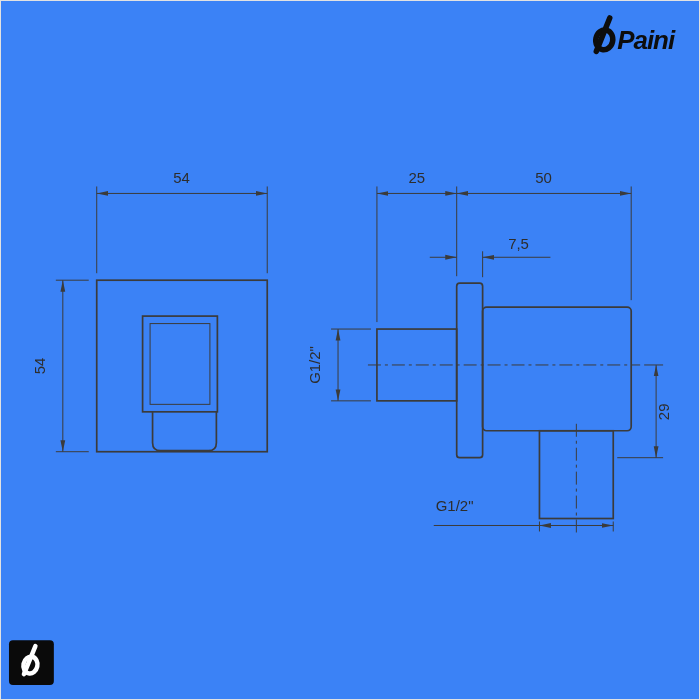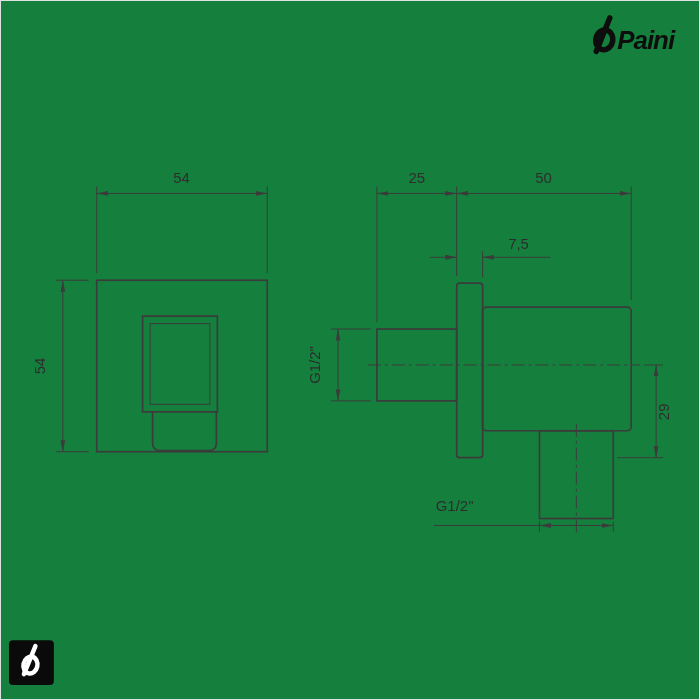--- a/index.html
+++ b/index.html
@@ -1,21 +1,21 @@
 <!DOCTYPE html>
 <html><head>
 <meta charset="utf-8">
 <style>
   * { box-sizing: border-box; }
   html, body { margin: 0; padding: 0; background: #ffffff; }
   .canvas {
     position: relative;
     width: 700px;
     height: 700px;
-    background: #15803d;
+    background: #3b82f6;
     border: 1px solid #e2e2e2;
     font-family: "Liberation Sans", sans-serif;
   }
   svg { display: block; }
 
   
   .obj rect, .obj path, .obj line { fill: none; stroke: #3b3b3b; stroke-width: 1.7px; }
   .obj .thin { stroke-width: 1px; }
 
   

